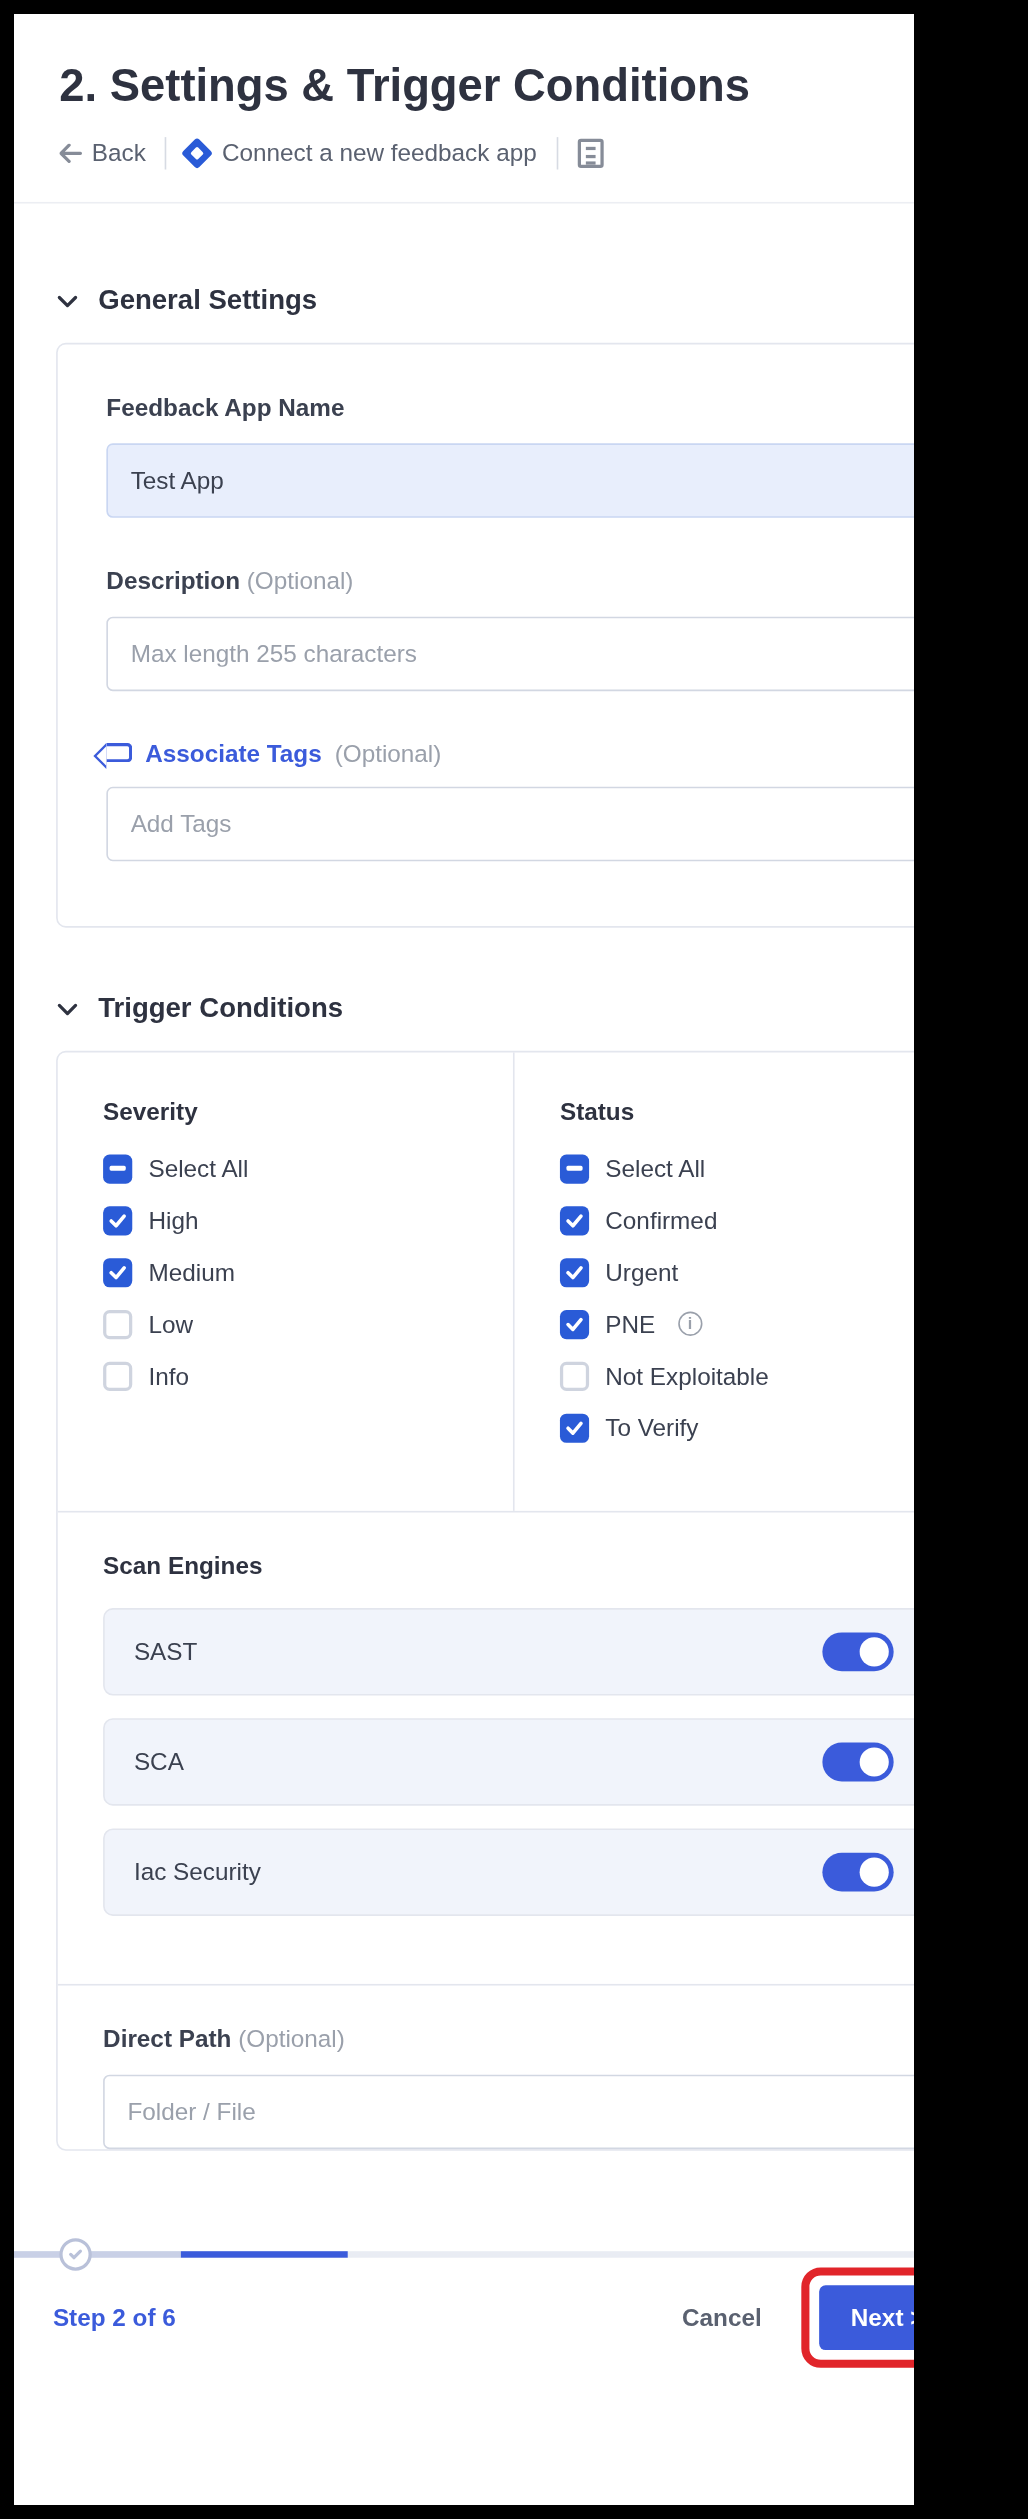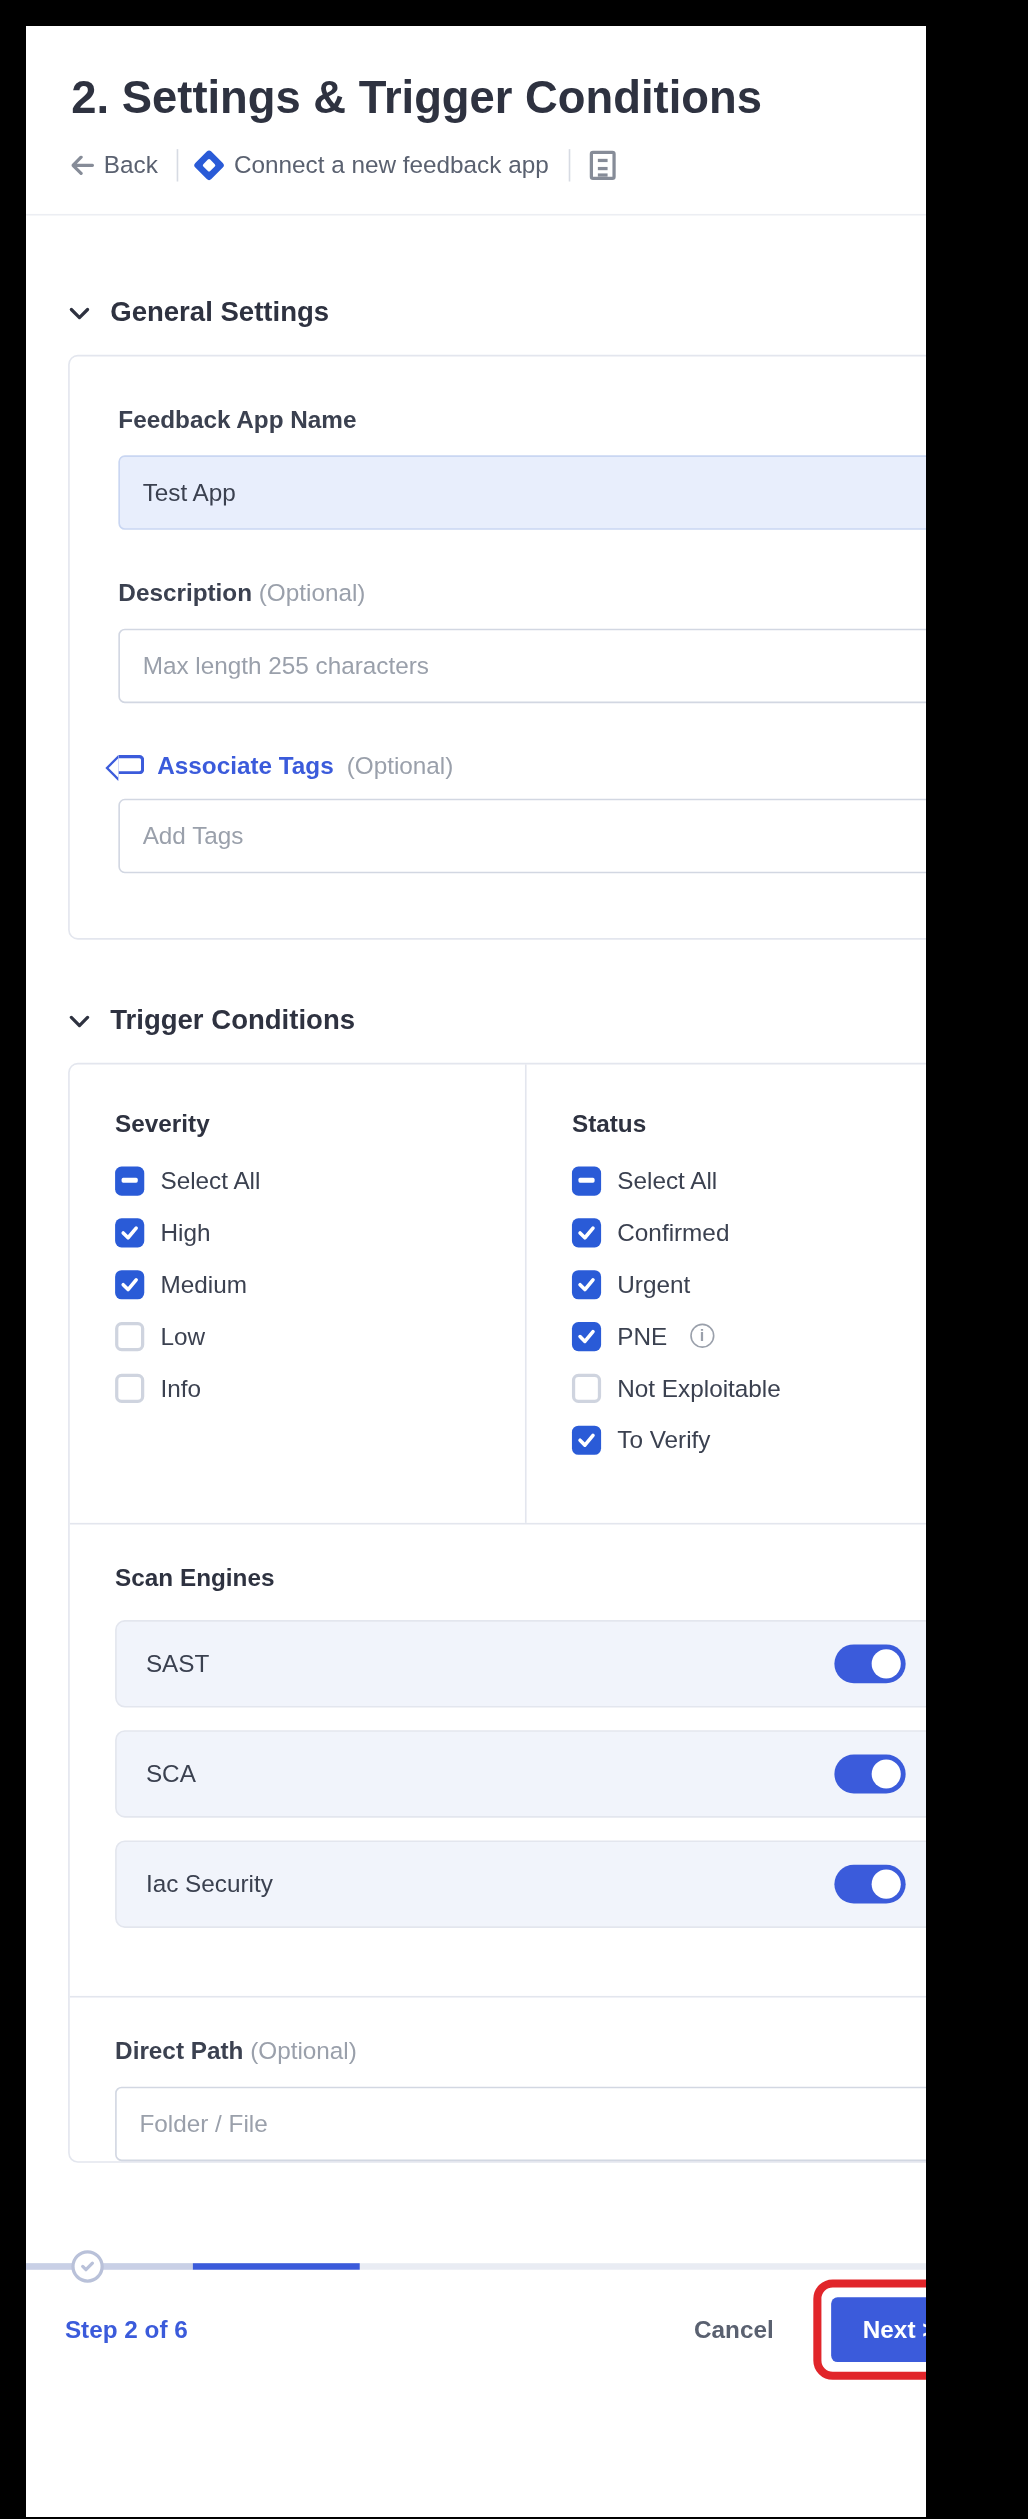--- a/index.html
+++ b/index.html
@@ -1,19 +1,19 @@
 <!DOCTYPE html>
 <html><head>
 <meta charset="utf-8">
 <style>
   * { box-sizing: border-box; margin: 0; padding: 0; }
   html, body { width: 1028px; height: 2519px; background: #000; }
   .frame {
     background: #fff;
-    margin: 26px;
+    margin: 14px;
     width: 900px;
     height: 2491px;
     position: relative;
     overflow: hidden;
   }
   .scaler {
     transform-origin: top left;
     transform: scale(1.62);
     width: 617px;
   }

